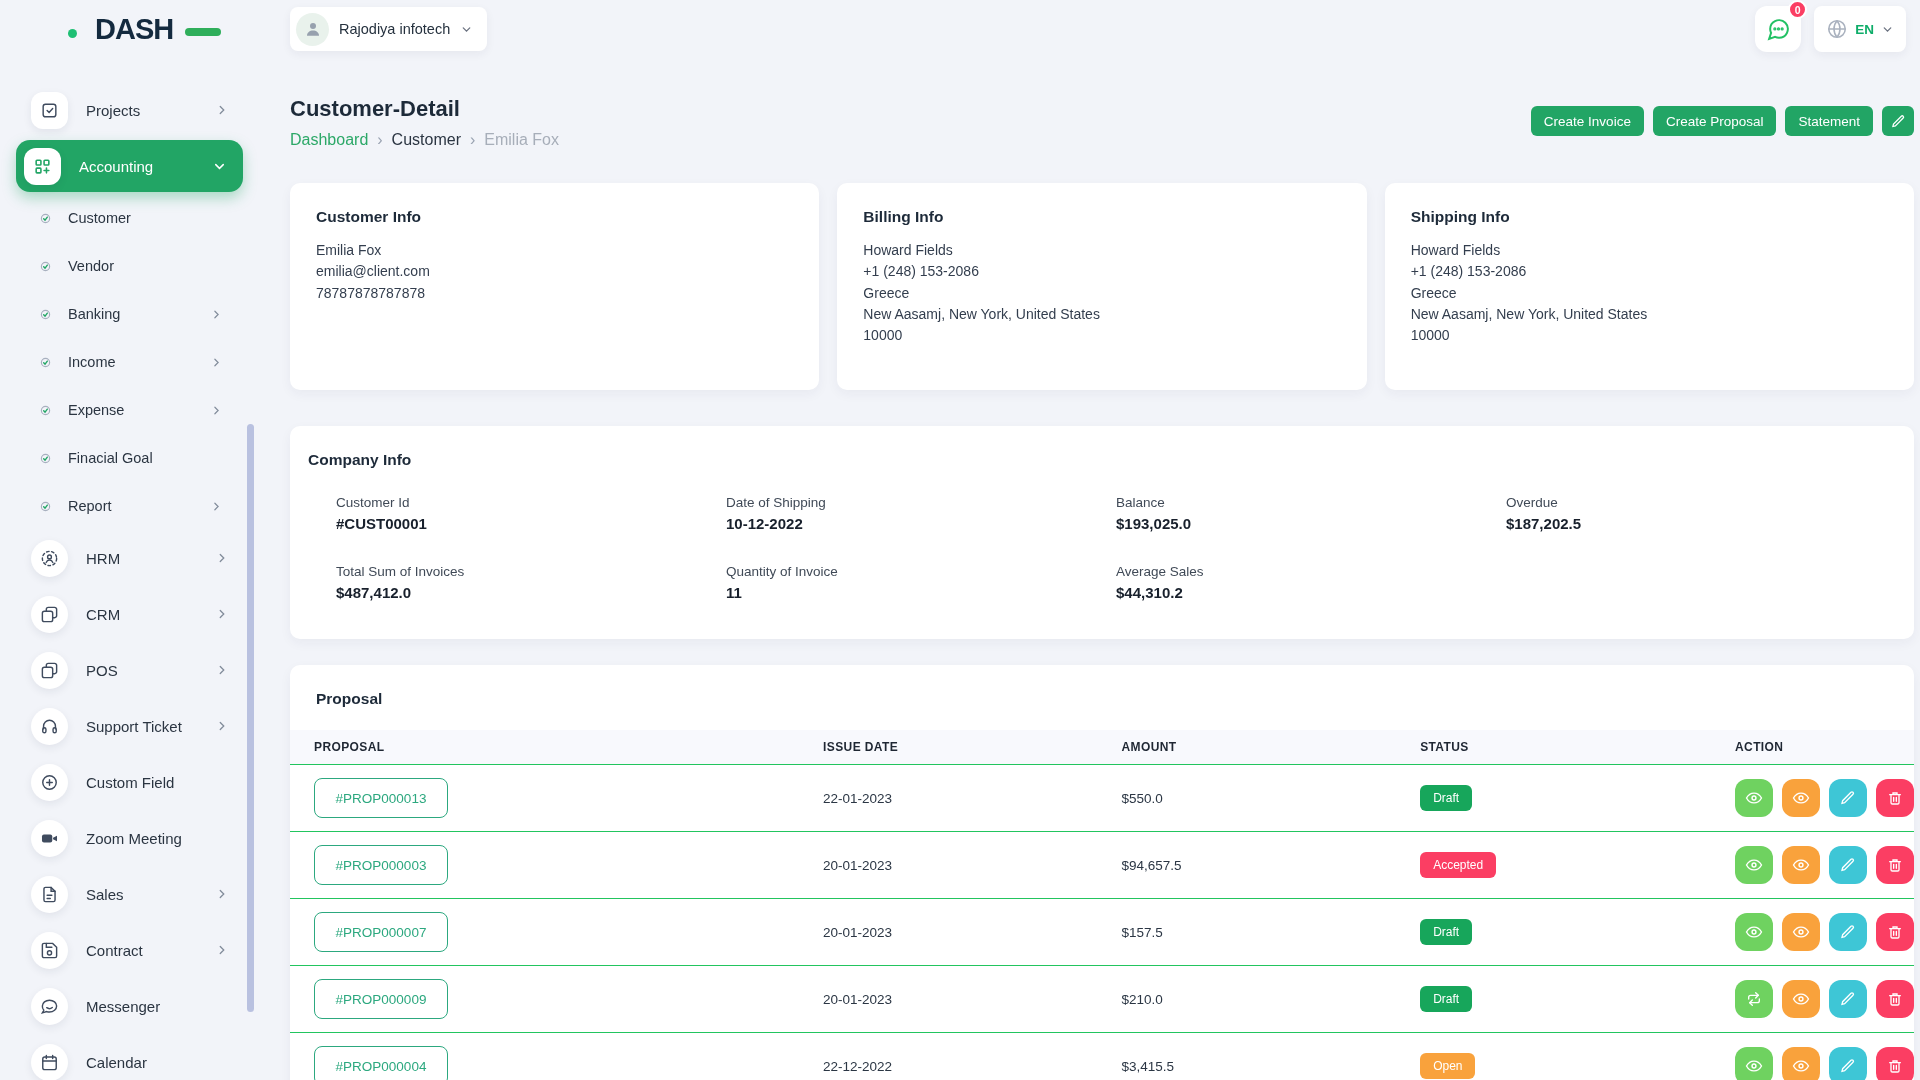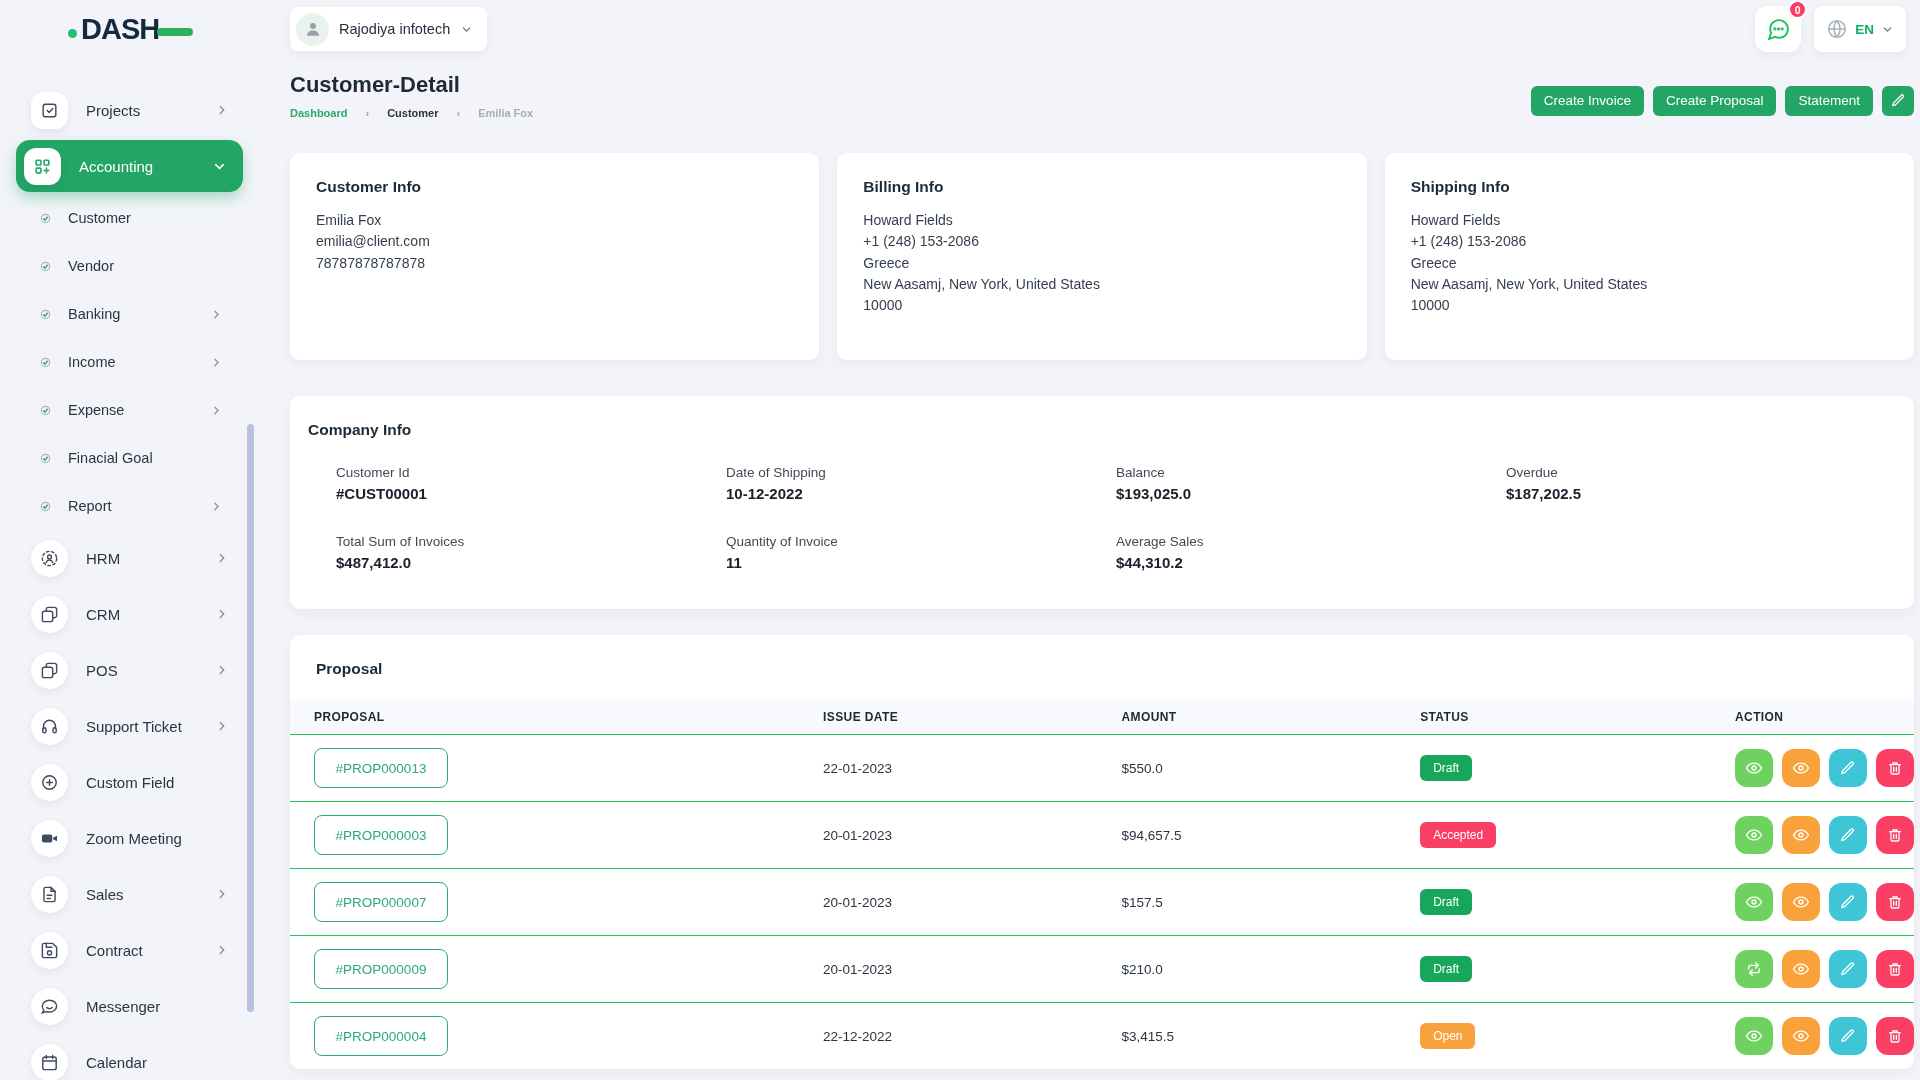--- a/index.html
+++ b/index.html
@@ -4,21 +4,21 @@
 <style>
   * { margin:0; padding:0; box-sizing:border-box; }
   html,body { width:1920px; height:1080px; overflow:hidden; }
   body {
     font-family:"Liberation Sans","DejaVu Sans",sans-serif;
     background:#f2f4f9; color:#25313e; position:relative;
   }
   
   .topbar { height:58px; display:flex; align-items:center; }
   .logo-zone { width:290px; display:flex; align-items:center; padding-left:68px; flex:none; }
-  .logo { display:flex; align-items:center; gap:4px; }
+  .logo { display:flex; align-items:center; gap:18px; }
   .logo .dot { width:9px; height:9px; border-radius:50%; background:#1fbf74; margin-top:8px; }
   .logo .word { font-size:29px; font-weight:800; letter-spacing:-1px; color:#142a3f; }
   .logo .dash { width:36px; height:8px; border-radius:4px; background:#2fae5b; margin-left:-6px; margin-top:6px; }
   .chip { background:#fff; border-radius:8px; box-shadow:0 3px 10px rgba(30,40,70,.06); display:flex; align-items:center; }
   .company-chip { height:44px; padding:0 14px 0 6px; gap:10px; cursor:pointer; }
   .avatar { width:33px; height:33px; border-radius:50%; background:#e9f2ec; display:flex; align-items:center; justify-content:center; }
   .company-chip .name { font-size:14.5px; font-weight:500; color:#25313e; }
   .topbar-right { margin-left:auto; display:flex; align-items:center; gap:13px; padding-right:14px; }
   .icon-btn { width:46px; height:46px; border-radius:12px; justify-content:center; position:relative; cursor:pointer; }
   .badge { position:absolute; top:-6px; right:-6px; min-width:19px; height:19px; border-radius:50%;
@@ -36,23 +36,23 @@
   .side-item.active { background:#22a565; border-radius:14px; margin:2px 13px 2px 16px; padding-left:8px; height:52px; box-shadow:0 6px 14px rgba(34,165,101,.35); }
   .side-item.active .lbl { color:#fff; }
   .side-item.active .chev { margin-right:16px; }
   .side-sub { display:flex; align-items:center; height:48px; padding-left:40px; cursor:pointer; }
   .side-sub .lbl { margin-left:17px; font-size:14.5px; font-weight:500; color:#2b3542; }
   .side-sub .chev { margin-right:33px; }
   .side-scrollbar { position:absolute; right:2px; top:360px; width:7px; height:588px; border-radius:4px; background:#b9c1e0; }
 
   
   .content { position:absolute; left:290px; right:6px; top:58px; }
-  .page-head { display:flex; align-items:center; margin-top:14px; }
+  .page-head { display:flex; align-items:flex-start; margin-top:38px; }
   .page-title { font-size:22px; font-weight:700; color:#1d2a39; }
-  .breadcrumb { margin-top:9px; font-size:11px; display:flex; gap:18px; align-items:center;font-weight:bold; }
+  .breadcrumb { margin-top:9px; font-size:16px; display:flex; gap:9px; align-items:center; }
   .breadcrumb .link { color:#2ca868; cursor:pointer; }
   .breadcrumb .sep { color:#9aa3b2; }
   .breadcrumb .mid { color:#2b3542; }
   .breadcrumb .cur { color:#a7aeb9; }
   .head-actions { margin-left:auto; display:flex; gap:9px; margin-top:10px; }
   .btn { background:#22a565; color:#fff; border:none; height:30px; border-radius:6px; padding:0 13px;
     font-size:13.5px; font-family:inherit; cursor:pointer; display:flex; align-items:center; }
   .btn.icon-only { width:32px; justify-content:center; padding:0; }
 
   .cards-row { display:grid; grid-template-columns:1fr 1fr 1fr; gap:18px; margin-top:34px; }

